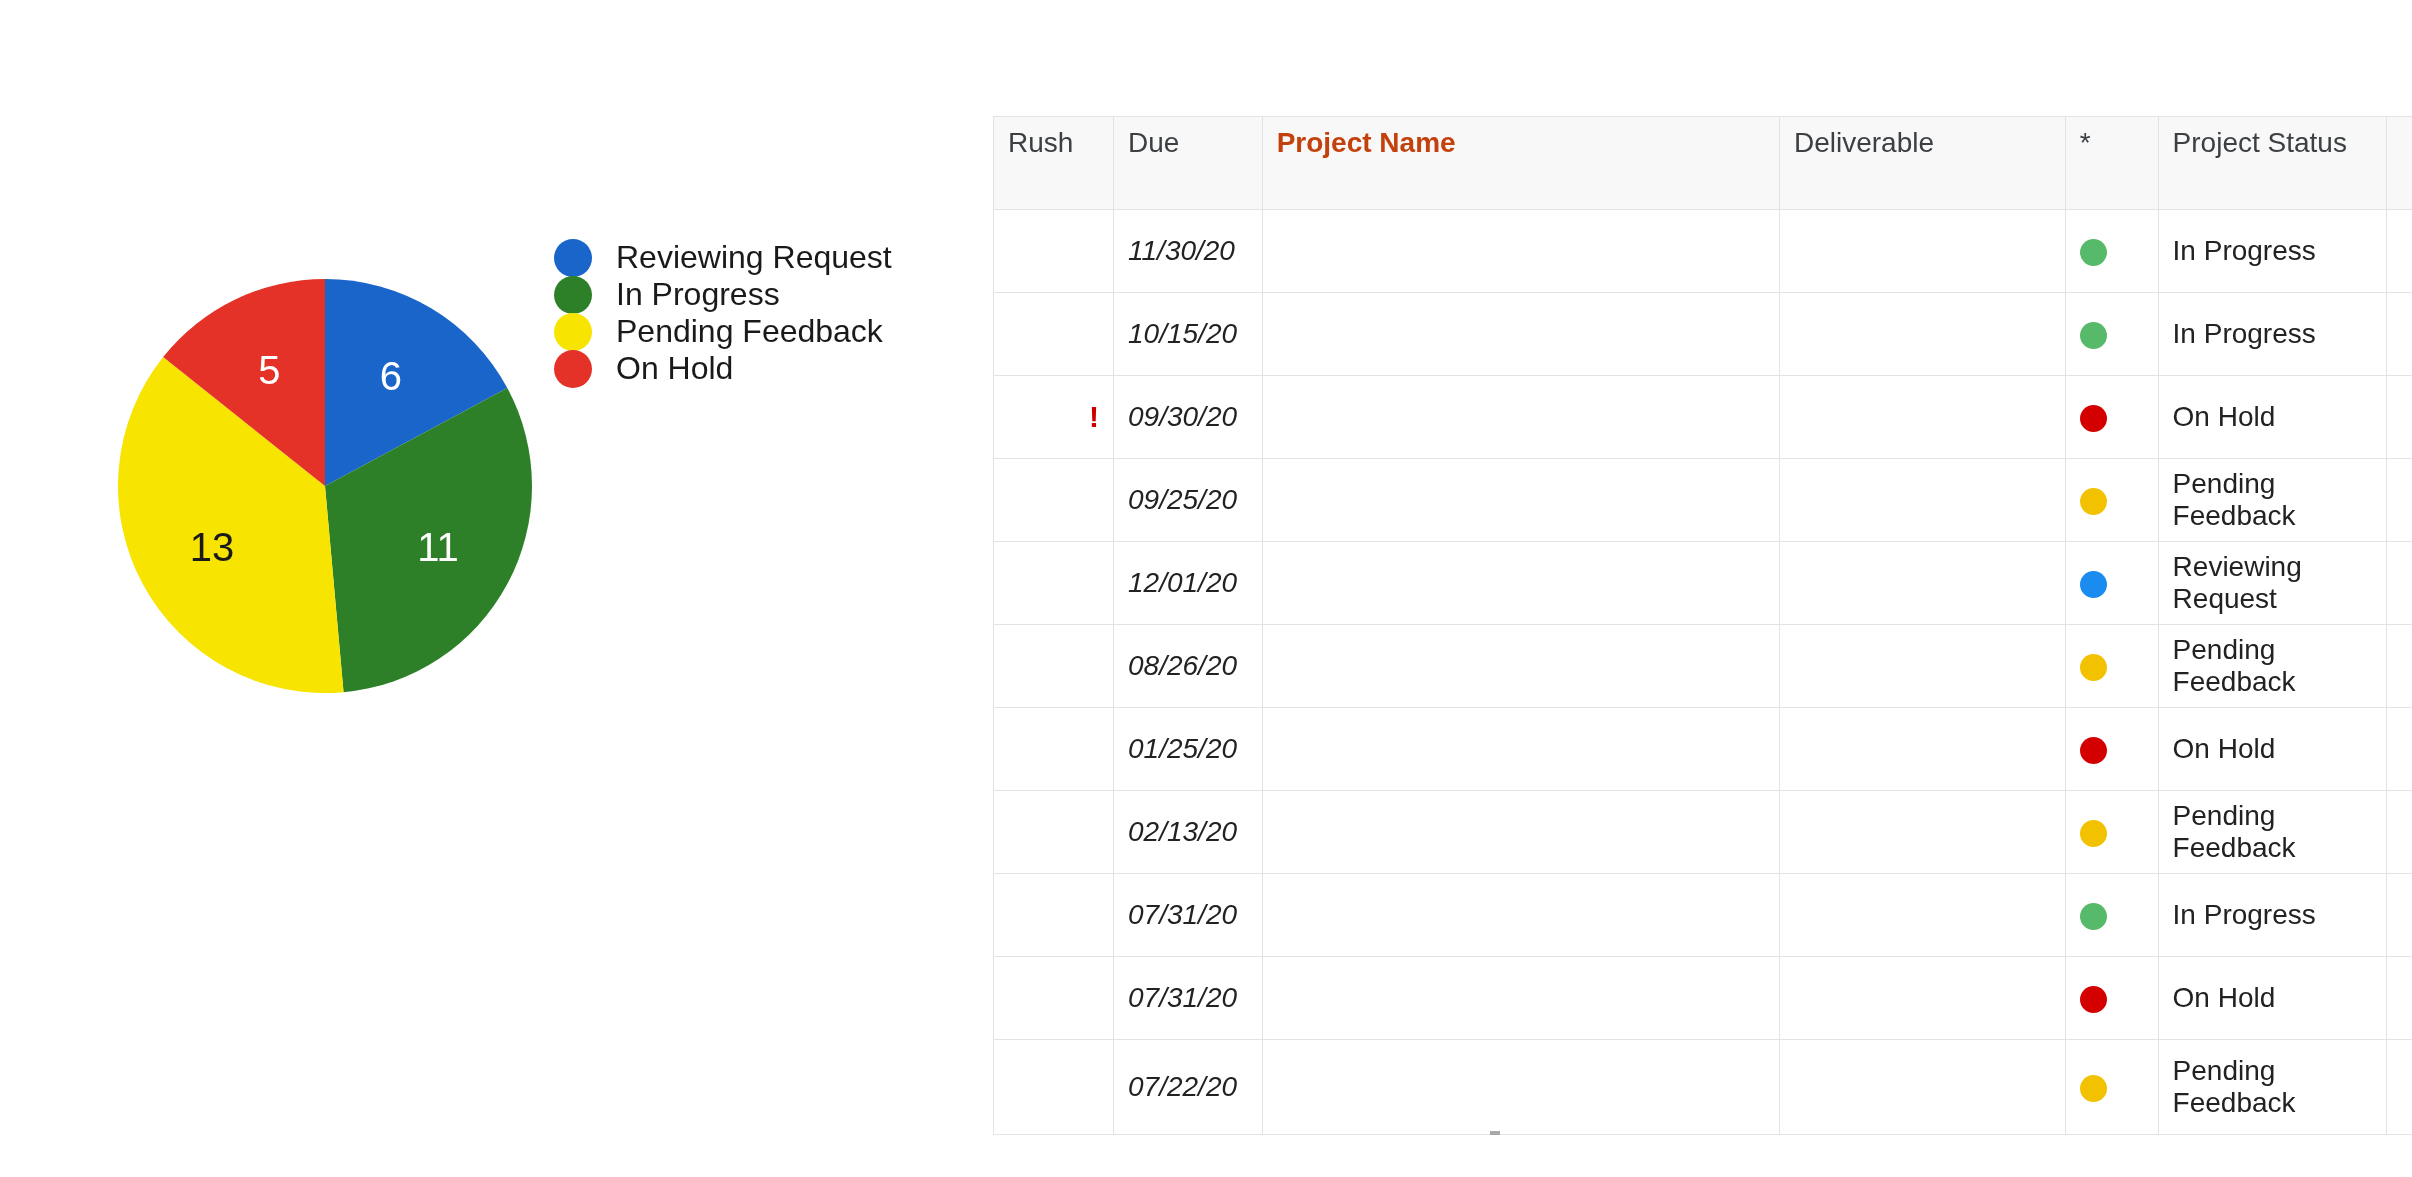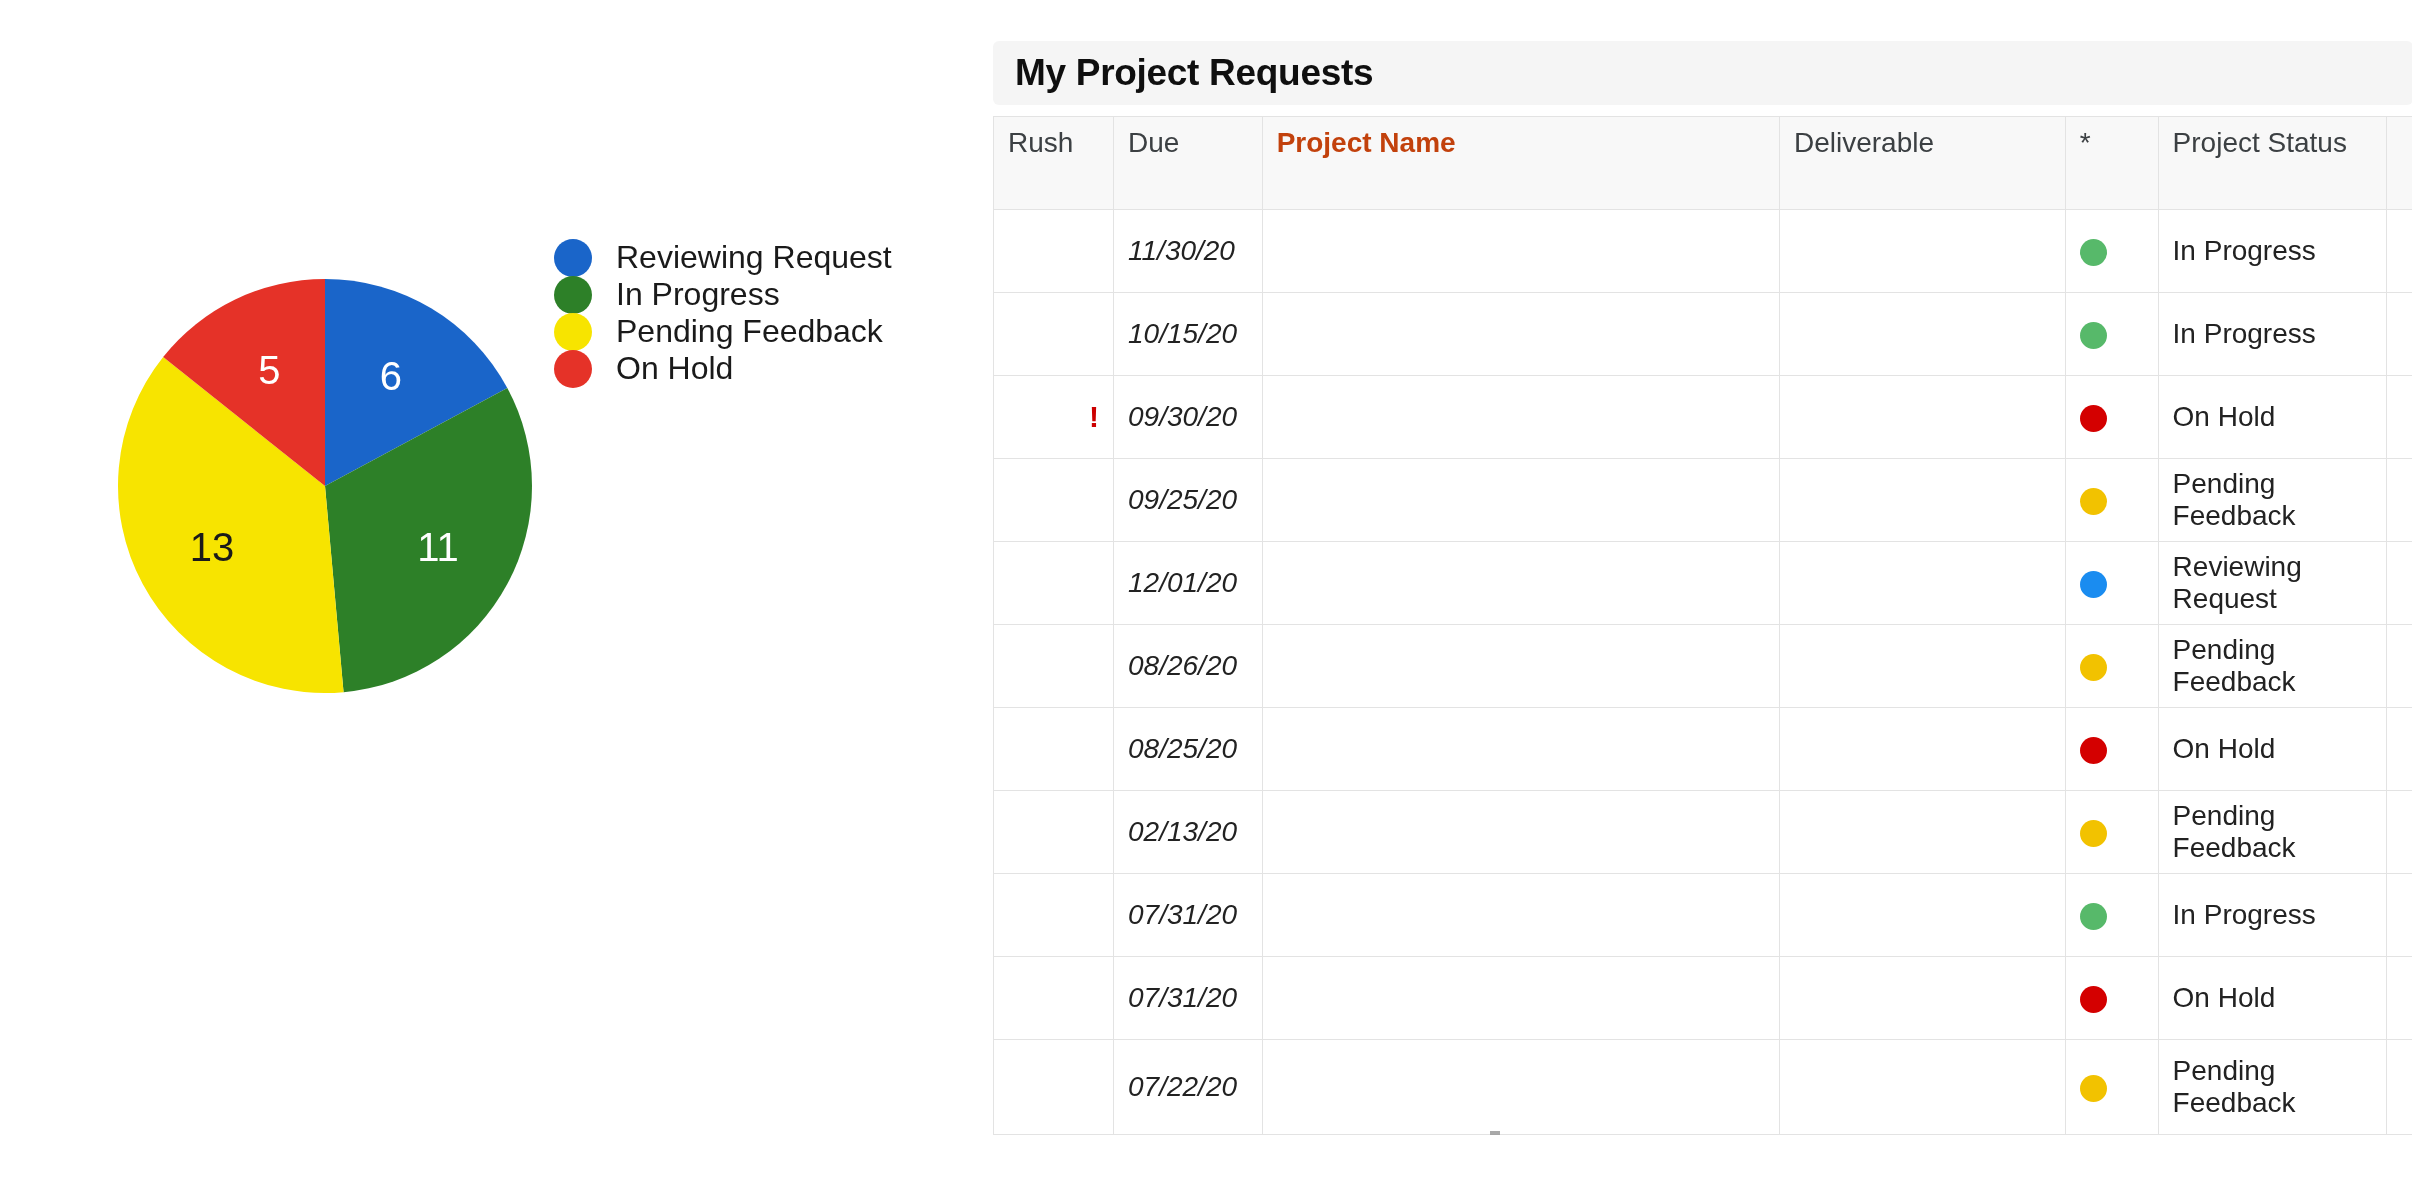--- a/index.html
+++ b/index.html
@@ -218,23 +218,20 @@
         <div class="legend-item">
           <span class="legend-swatch" style="background: rgb(229, 50, 40);"></span>
           <span class="legend-label">On Hold</span>
         </div>
       </div>
   </div>
 </div>
 
 <div id="right-panel">
 
-  <div class="panel-title-bar">
-    <span class="panel-title">My Project Requests</span>
-  </div>
 
   <div id="table-wrap">
     <table class="reqs">
       <colgroup>
         <col class="col-rush">
           <col class="col-due">
           <col class="col-name">
         <col class="col-deliv">
           <col class="col-star">
           <col class="col-status">
@@ -301,21 +298,21 @@
             <td class="cell-rush"></td>
             <td class="cell-due">08/26/20</td>
             <td></td>
             <td></td>
             <td class="cell-star"><span class="status-dot" style="background: rgb(242, 194, 0);"></span></td>
             <td class="cell-status">Pending Feedback</td>
             <td></td>
           </tr>
           <tr>
             <td class="cell-rush"></td>
-            <td class="cell-due">08/25/20</td>
+            <td class="cell-due">01/25/20</td>
             <td></td>
             <td></td>
             <td class="cell-star"><span class="status-dot" style="background: rgb(212, 0, 0);"></span></td>
             <td class="cell-status">On Hold</td>
             <td></td>
           </tr>
           <tr>
             <td class="cell-rush"></td>
             <td class="cell-due">02/13/20</td>
             <td></td>

